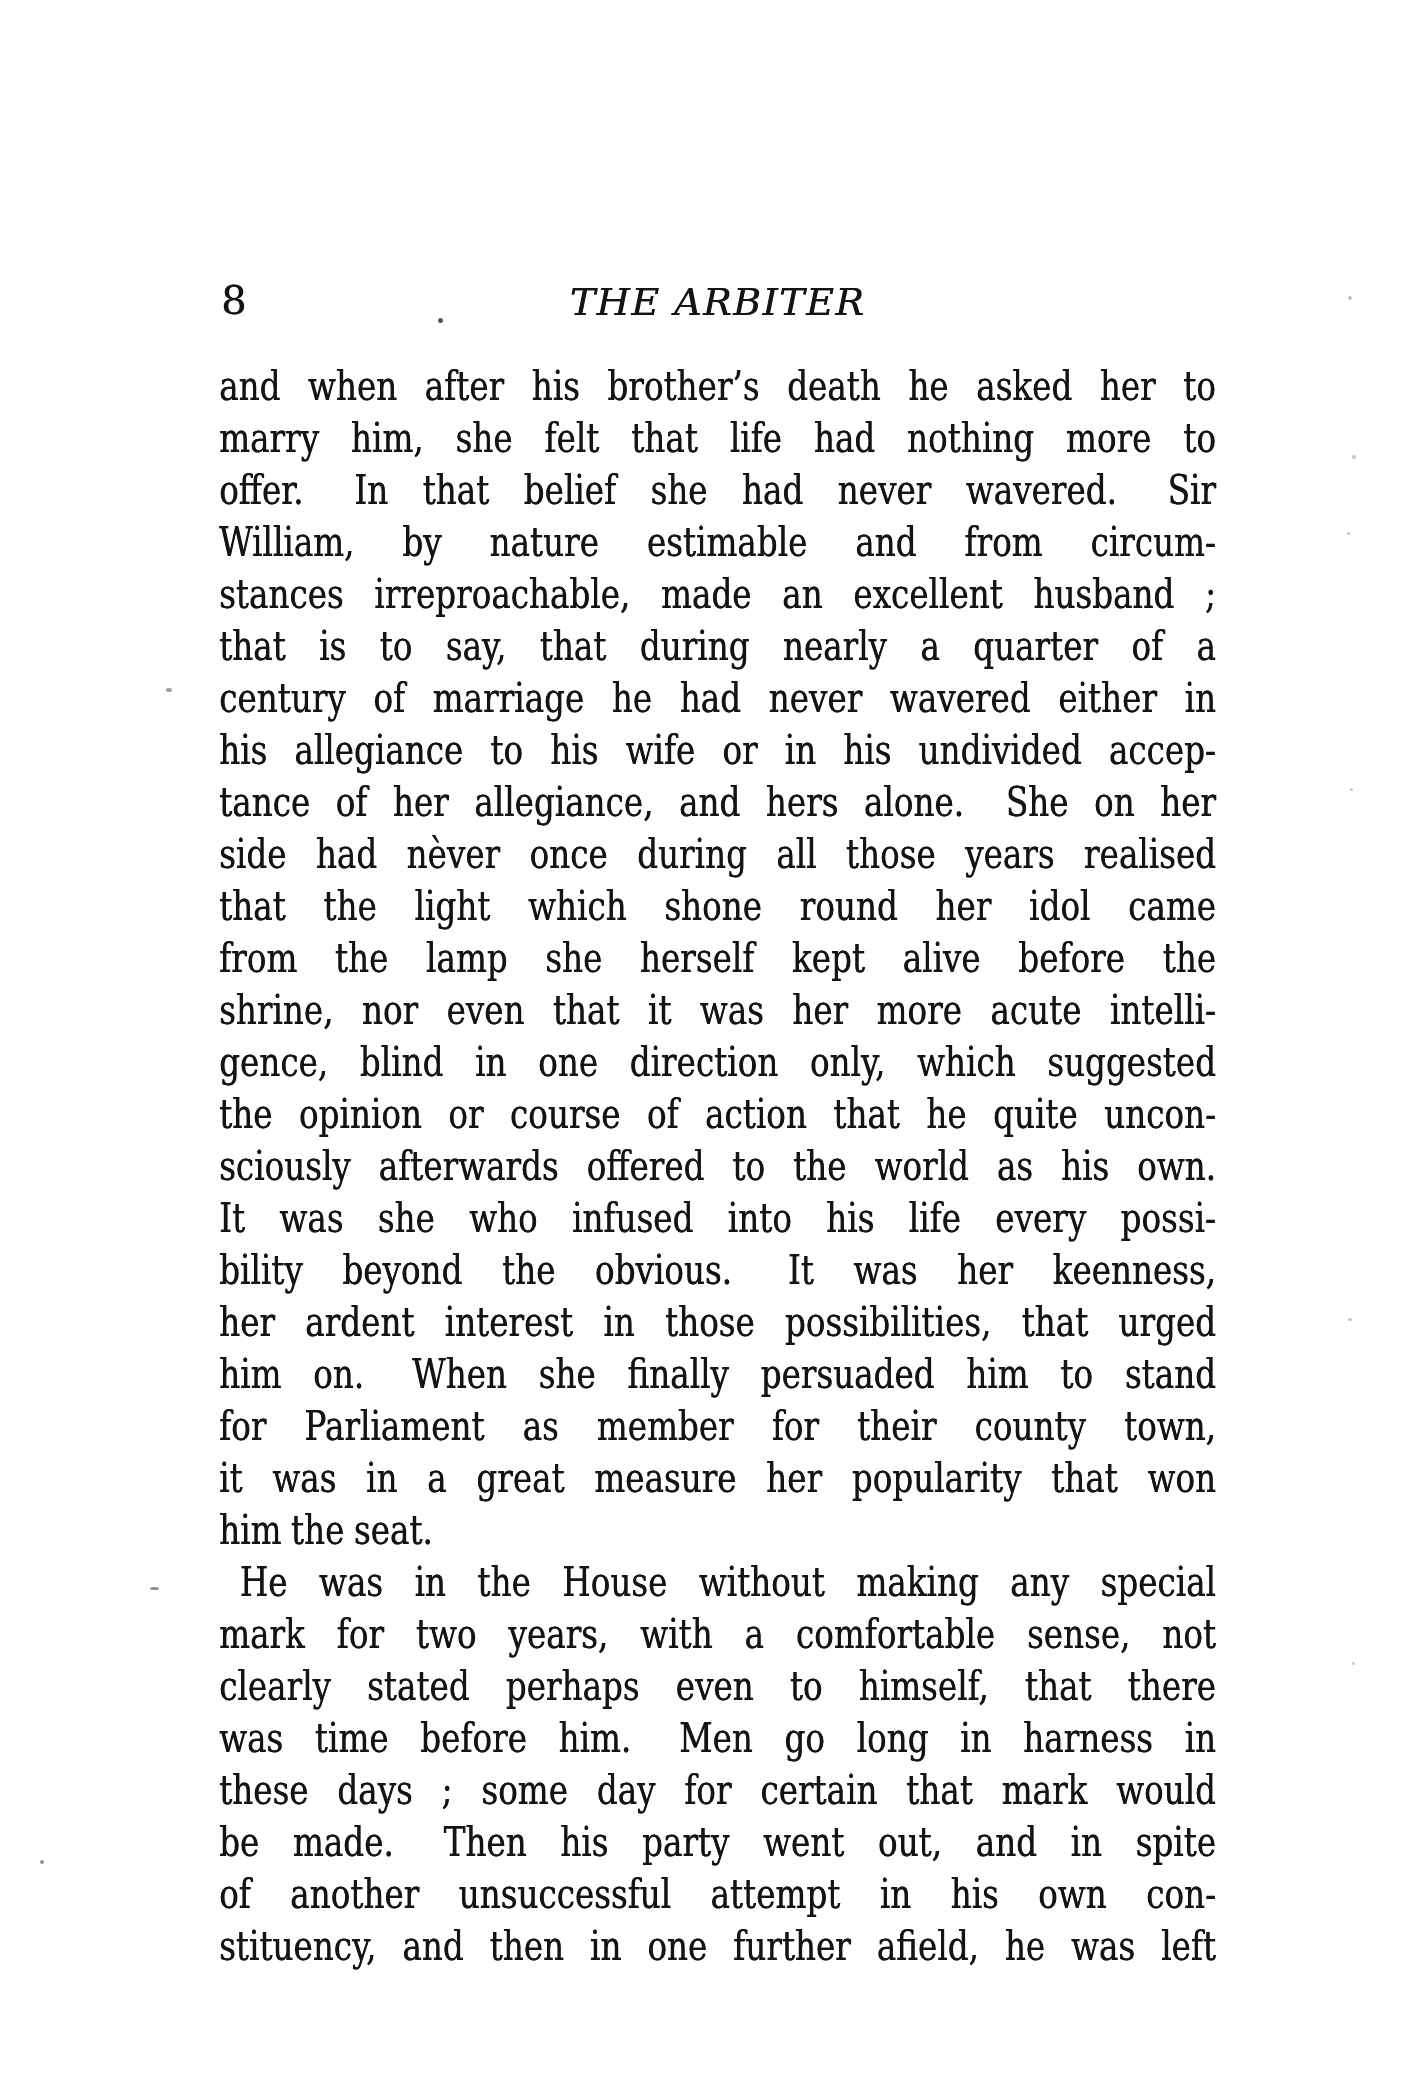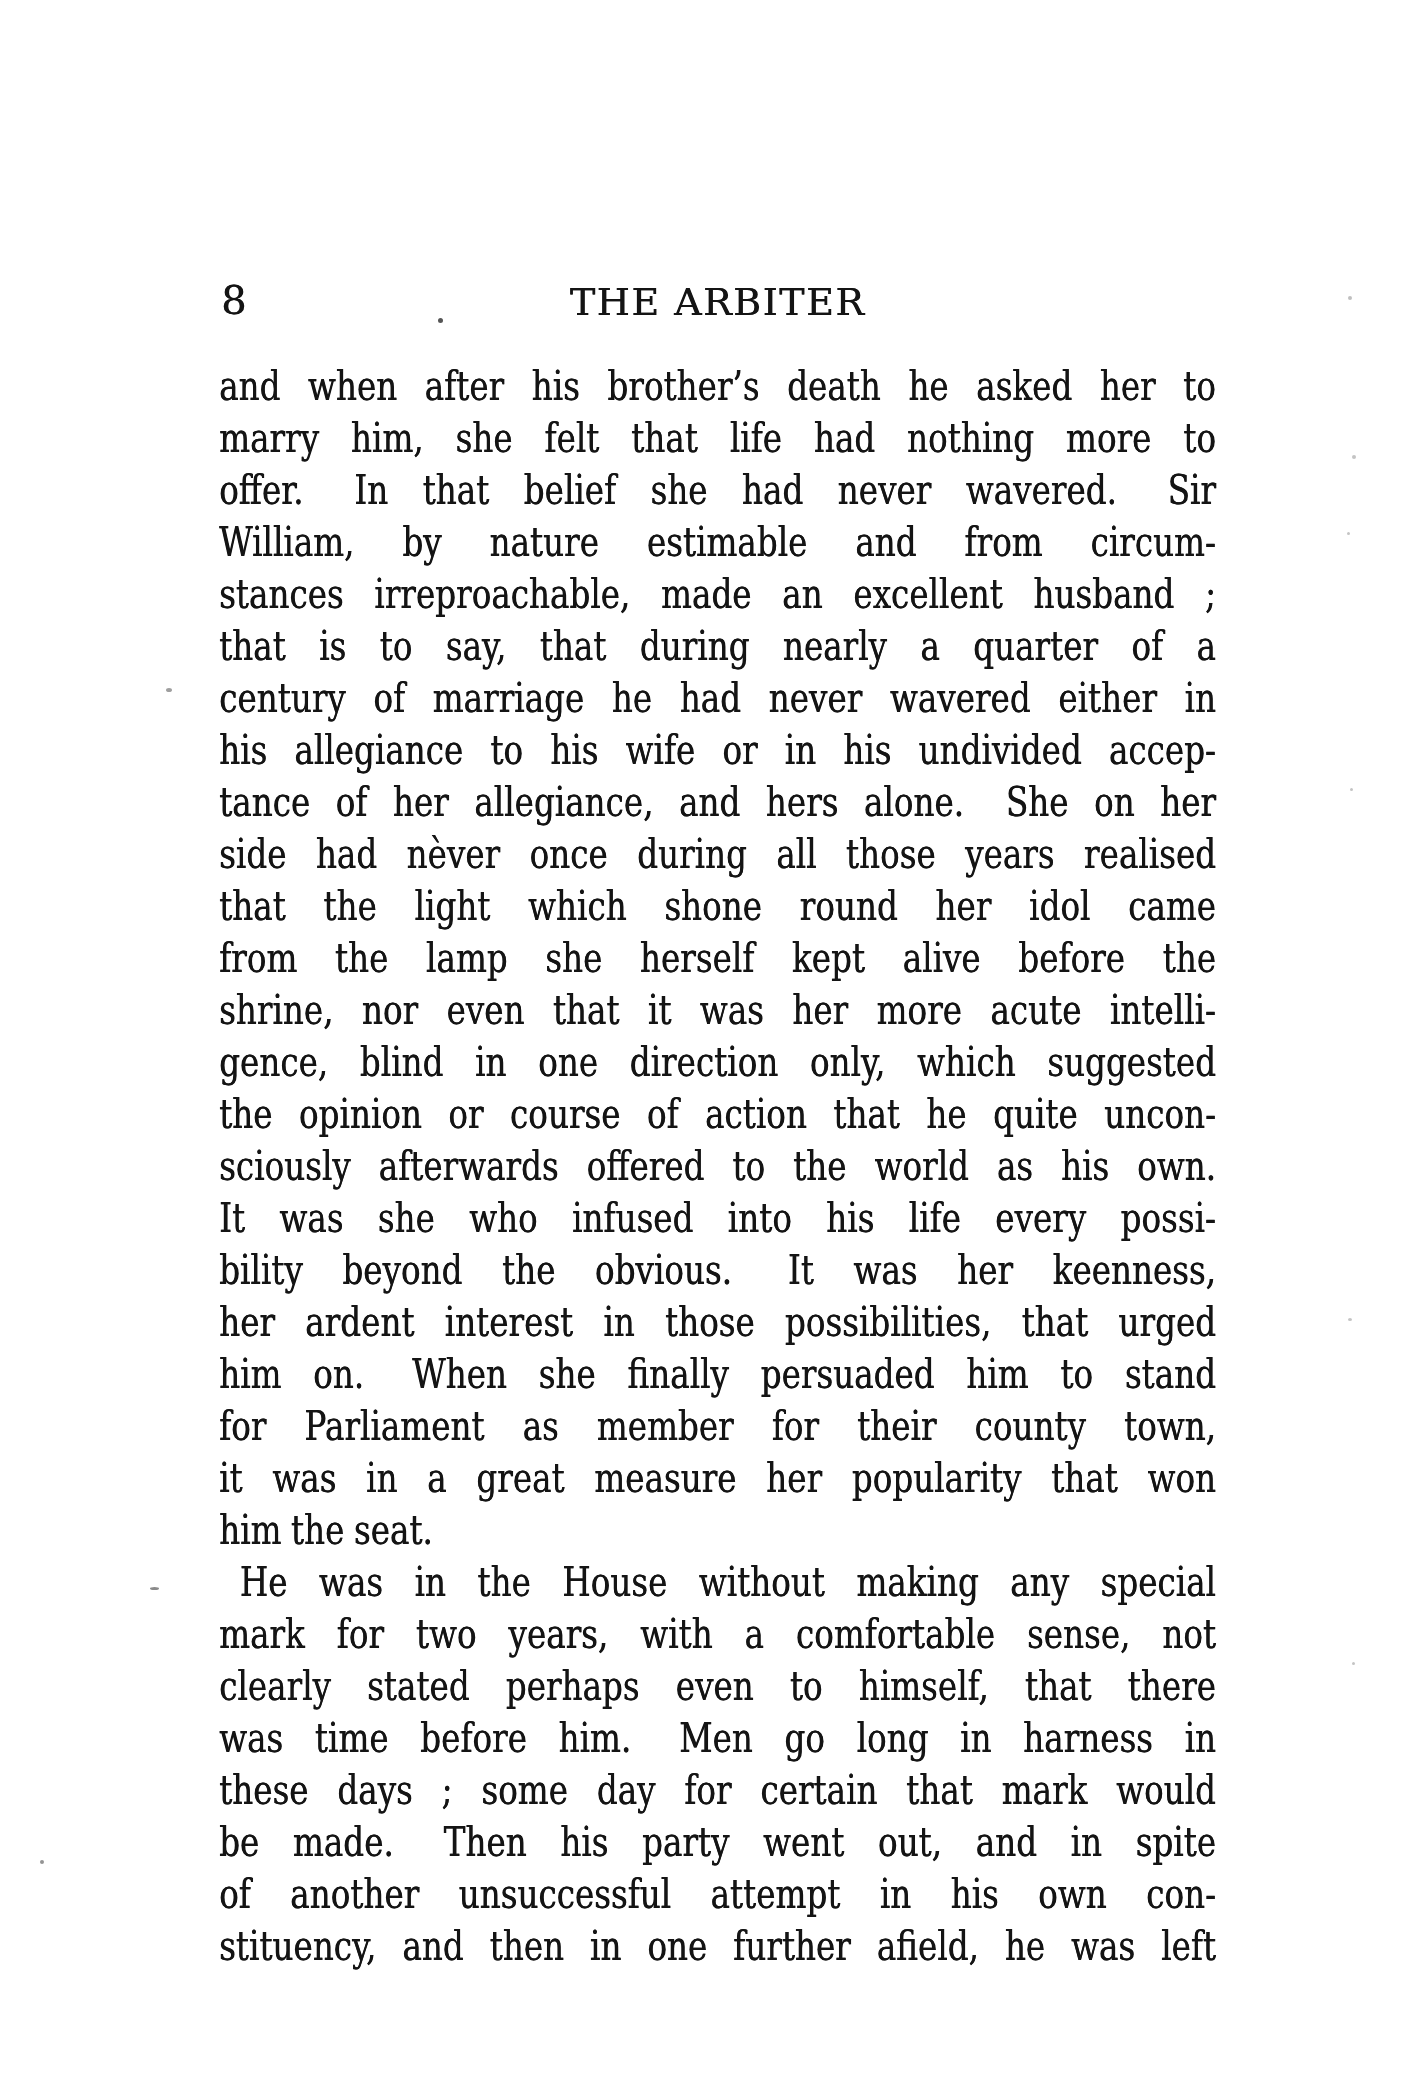--- a/index.html
+++ b/index.html
@@ -27,20 +27,21 @@
     font-size: 40px;
     text-shadow: 0.5px 0 0 currentColor;
   }
   .title {
     display: block;
     width: 100%;
     text-align: center;
     font-size: 38px;
     letter-spacing: 1.5px;
     text-shadow: 0.5px 0 0 currentColor;
+    font-style: italic;
   }
   
   .text-col {
     position: absolute;
     left: 219px;
     top: 360px;
     width: 1254px;
     transform: scaleX(0.795);
     transform-origin: left top;
   }

